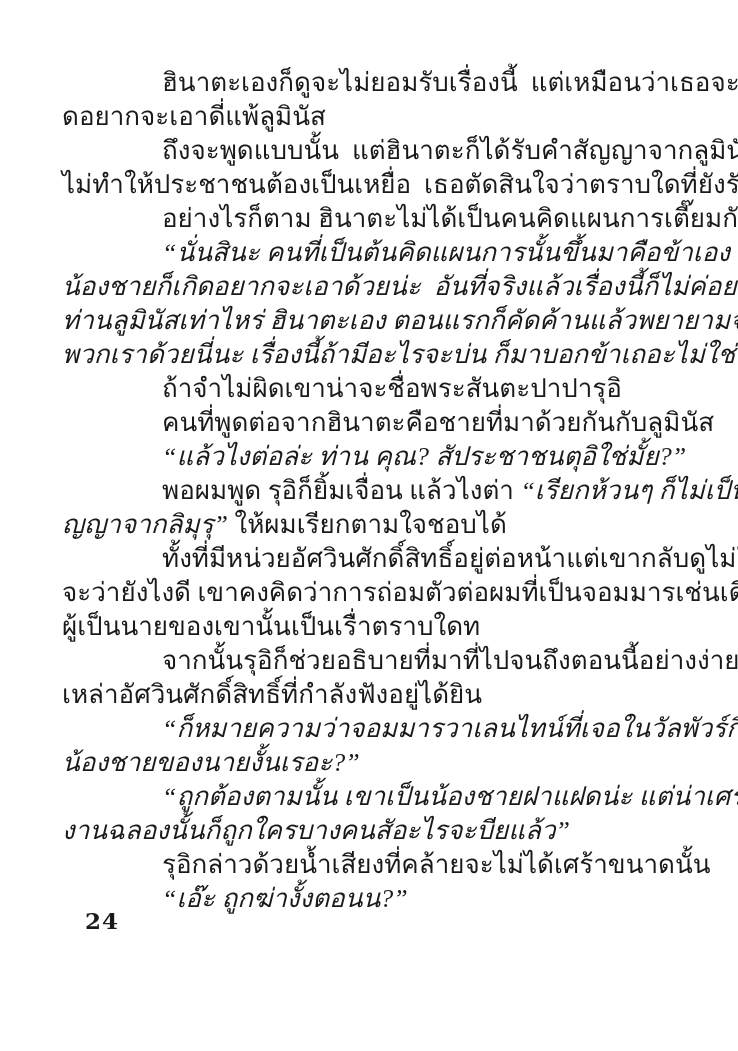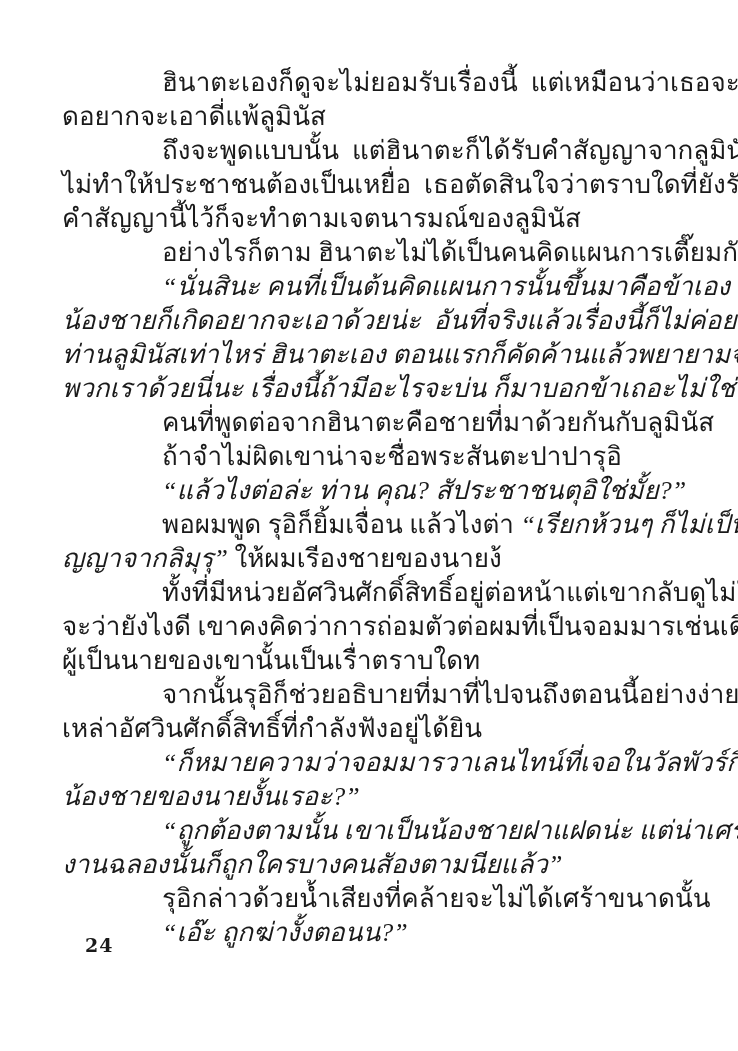--- a/index.html
+++ b/index.html
@@ -34,54 +34,53 @@
   }
   .seg-italic {
     font-style: italic;
   }
   .seg-normal {
     font-style: normal;
   }
   .page-number {
     position: absolute;
     left: 85px;
-    top: 934px;
+    top: 907px;
     font-family: "DejaVu Serif", "Liberation Serif", serif;
-    font-size: 19px;
+    font-size: 23px;
     font-weight: 600;
     color: #1a1a1a;
     letter-spacing: 1px;
   }
 </style>
 </head>
 <body>
 
 <div class="page">
   <div class="text-block">
       <div class="line indent"><span class="seg-normal">ฮินาตะเองก็ดูจะไม่ยอมรับเรื่องนี้  แต่เหมือนว่าเธอจะได้แค่</span></div>
       <div class="line"><span class="seg-normal">ดอยากจะเอาดี่แพ้ลูมินัส</span></div>
       <div class="line indent"><span class="seg-normal">ถึงจะพูดแบบนั้น  แต่ฮินาตะก็ได้รับคำสัญญาจากลูมินัสว่าจะ</span></div>
       <div class="line"><span class="seg-normal">ไม่ทำให้ประชาชนต้องเป็นเหยื่อ  เธอตัดสินใจว่าตราบใดที่ยังรักษา</span></div>
-      <div class="line"><span class="seg-normal">คำสัญญานี้ไว้ก็จะทำตามเจตนารมณ์ของลูมินัส</span></div>
       <div class="line indent"><span class="seg-normal">อย่างไรก็ตาม ฮินาตะไม่ได้เป็นคนคิดแผนการเตี๊ยมกันนี้ขึ้นมา</span></div>
       <div class="line indent"><span class="seg-italic">“นั่นสินะ คนที่เป็นต้นคิดแผนการนั้นขึ้นมาคือข้าเอง แล้วโระอิ</span></div>
       <div class="line"><span class="seg-italic">น้องชายก็เกิดอยากจะเอาด้วยน่ะ  อันที่จริงแล้วเรื่องนี้ก็ไม่ค่อยเกี่ยวกับ</span></div>
       <div class="line"><span class="seg-italic">ท่านลูมินัสเท่าไหร่ ฮินาตะเอง ตอนแรกก็คัดค้านแล้วพยายามจะกวาดล้าง</span></div>
       <div class="line"><span class="seg-italic">พวกเราด้วยนี่นะ เรื่องนี้ถ้ามีอะไรจะบ่น ก็มาบอกข้าเถอะไม่ใช่ฮินาตะ”</span></div>
+      <div class="line indent"><span class="seg-normal">ถ้าจำไม่ผิดเขาน่าจะชื่อพระสันตะปาปารุอิ</span></div>
       <div class="line indent"><span class="seg-normal">คนที่พูดต่อจากฮินาตะคือชายที่มาด้วยกันกับลูมินัส</span></div>
-      <div class="line indent"><span class="seg-normal">ถ้าจำไม่ผิดเขาน่าจะชื่อพระสันตะปาปารุอิ</span></div>
       <div class="line indent"><span class="seg-italic">“แล้วไงต่อล่ะ ท่าน คุณ? สัประชาชนตุอิใช่มั้ย?”</span></div>
       <div class="line indent"><span class="seg-normal">พอผมพูด รุอิก็ยิ้มเจื่อน แล้วไงต่า </span><span class="seg-italic">“เรียกห้วนๆ ก็ไม่เป็นไร</span></div>
-      <div class="line"><span class="seg-italic">ญญาจากลิมุรุ”</span><span class="seg-normal"> ให้ผมเรีองชายของนายง้</span></div>
+      <div class="line"><span class="seg-italic">ญญาจากลิมุรุ”</span><span class="seg-normal"> ให้ผมเรียกตามใจชอบได้</span></div>
       <div class="line indent"><span class="seg-normal">ทั้งที่มีหน่วยอัศวินศักดิ์สิทธิ์อยู่ต่อหน้าแต่เขากลับดูไม่ใส่ใจนัก</span></div>
       <div class="line"><span class="seg-normal">จะว่ายังไงดี เขาคงคิดว่าการถ่อมตัวต่อผมที่เป็นจอมมารเช่นเดียวกับลูมินัส</span></div>
       <div class="line"><span class="seg-normal">ผู้เป็นนายของเขานั้นเป็นเรื่าตราบใดท</span></div>
       <div class="line indent"><span class="seg-normal">จากนั้นรุอิก็ช่วยอธิบายที่มาที่ไปจนถึงตอนนี้อย่างง่ายๆ โดยให้</span></div>
       <div class="line"><span class="seg-normal">เหล่าอัศวินศักดิ์สิทธิ์ที่กำลังฟังอยู่ได้ยิน</span></div>
       <div class="line indent"><span class="seg-italic">“ก็หมายความว่าจอมมารวาเลนไทน์ที่เจอในวัลพัวร์กิส  คือ</span></div>
       <div class="line"><span class="seg-italic">น้องชายของนายงั้นเรอะ?”</span></div>
       <div class="line indent"><span class="seg-italic">“ถูกต้องตามนั้น เขาเป็นน้องชายฝาแฝดน่ะ แต่น่าเศร้าที่หลังจาก</span></div>
-      <div class="line"><span class="seg-italic">งานฉลองนั้นก็ถูกใครบางคนสัองตามนียแล้ว”</span></div>
+      <div class="line"><span class="seg-italic">งานฉลองนั้นก็ถูกใครบางคนสัอะไรจะบียแล้ว”</span></div>
       <div class="line indent"><span class="seg-normal">รุอิกล่าวด้วยน้ำเสียงที่คล้ายจะไม่ได้เศร้าขนาดนั้น</span></div>
       <div class="line indent"><span class="seg-italic">“เอ๊ะ ถูกฆ่างั้งตอนน?”</span></div>
     </div>
   <div class="page-number">24</div>
 </div>
 
 </body></html>

